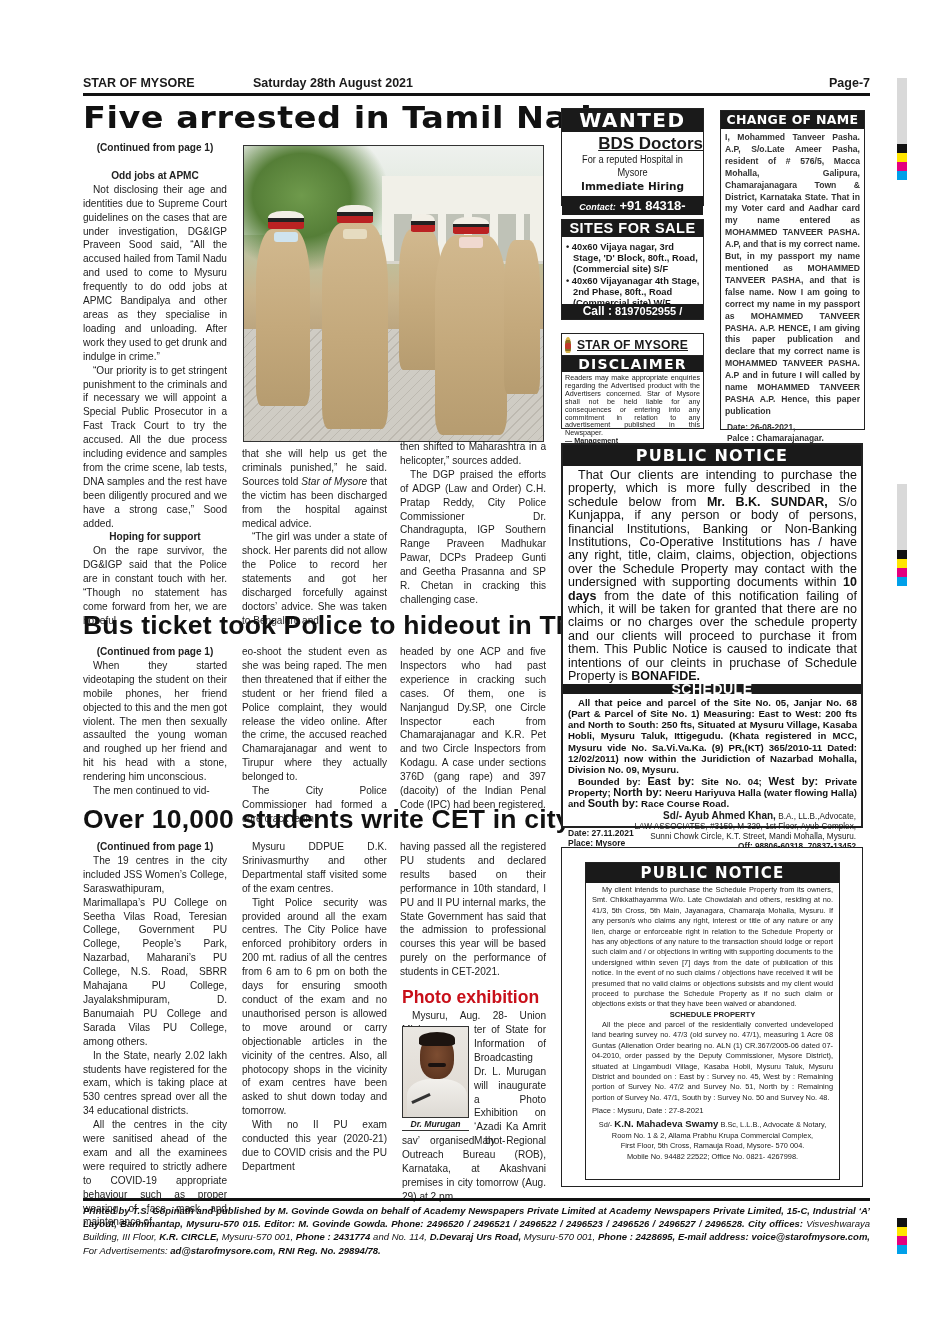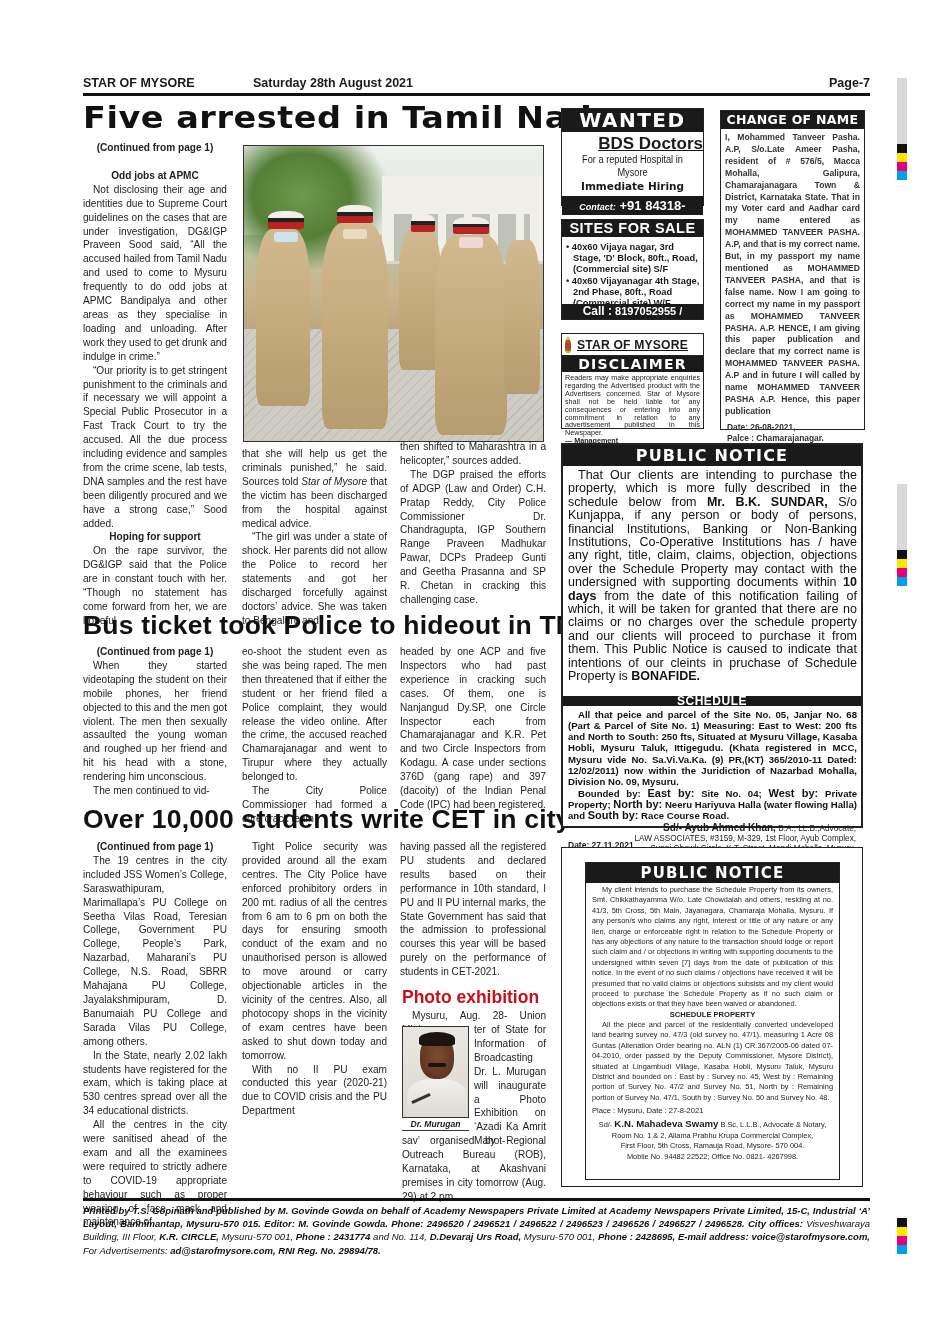--- a/index.html
+++ b/index.html
@@ -80,21 +80,21 @@
   .con { left: 720px; top: 110px; width: 145px; height: 320px; }
   .con .t1 { font-size: 12.5px; height: 18px; line-height: 18px; font-family: "DejaVu Sans", sans-serif; font-weight: 900; letter-spacing: 0.3px; }
   .con .body { font-size: 8.6px; line-height: 11.9px; padding: 3px 4px 0 4px; text-align: justify; font-weight: bold; color:#333; }
   .con .meta { font-size: 8.4px; line-height: 11.5px; padding: 4px 4px 0 6px; font-weight: bold; color:#333; }
   .con .sign { font-size: 8.6px; line-height: 12px; padding: 2px 4px 0 4px; text-align: right; font-weight: bold; color:#333; }
 
   .pn1 { left: 561px; top: 443px; width: 302px; height: 385px; border-width: 2px; }
   .pn1 .t1 { font-size: 16px; height: 21px; line-height: 21px; letter-spacing: 1.2px; font-family: "DejaVu Sans", sans-serif; font-weight: 900; }
   .pn1 .body { font-size: 12.5px; line-height: 13.4px; padding: 3px 4px 0 5px; text-align: justify; color:#111; }
   .pn1 .body p { text-indent: 10px; }
-  .pn1 .sched-h { font-size: 12px; height: 10px; line-height: 10px; margin-top: 12px; letter-spacing: 0.5px; }
+  .pn1 .sched-h { font-size: 14px; height: 10px; line-height: 10px; margin-top: 0; letter-spacing: 0.5px; }
   .pn1 .sched { font-size: 9.6px; line-height: 11.3px; padding: 3px 4px 0 5px; text-align: justify; transform-origin: left; color:#111; }
   .pn1 .sched p { text-indent: 10px; font-weight: bold; }
   .pn1 .foot { position: relative; height: 42px; font-size: 8.2px; line-height: 9.8px; }
   .pn1 .foot .left { position:absolute; left:5px; bottom:3px; font-weight:bold; font-size: 8.5px; line-height: 10px; }
   .pn1 .foot .right { position:absolute; right:5px; top:2px; text-align:right; }
   .pn1 .foot .right .nm { font-weight:bold; font-size: 10px; }
 
   .pn2-outer { left: 561px; top: 847px; width: 302px; height: 340px; border: 1.5px solid #222; background:#fff; }
   .pn2 { left: 585px; top: 862px; width: 255px; height: 318px; border: 1px solid #222; }
   .pn2 .t1 { font-size: 15px; height: 20px; line-height: 20px; letter-spacing: 1.2px; font-family: "DejaVu Sans", sans-serif; font-weight: 900; }
@@ -196,20 +196,21 @@
 </div>
 
 <div class="abs hl hl3">Over 10,000 students write CET in city</div>
 <div class="abs col e1">
   <p class="cont">(Continued from page 1)</p>
   <p>The 19 centres in the city included JSS Women’s College, Saraswathipuram, Marimallapa’s PU College on Seetha Vilas Road, Teresian College, Government PU College, People’s Park, Nazarbad, Maharani’s PU College, N.S. Road, SBRR Mahajana PU College, Jayalakshmipuram, D. Banumaiah PU College and Sarada Vilas PU College, among others.</p>
   <p>In the State, nearly 2.02 lakh students have registered for the exam, which is taking place at 530 centres spread over all the 34 educational districts.</p>
   <p>All the centres in the city were sanitised ahead of the exam and all the examinees were required to strictly adhere to COVID-19 appropriate behaviour such as proper wearing of face mask and maintenance of</p>
 </div>
 <div class="abs col e2">
+  <p>Mysuru DDPUE D.K. Srinivasmurthy and other Departmental staff visited some of the exam centres.</p>
   <p>Tight Police security was provided around all the exam centres. The City Police have enforced prohibitory orders in 200 mt. radius of all the centres from 6 am to 6 pm on both the days for ensuring smooth conduct of the exam and no unauthorised person is allowed to move around or carry objectionable articles in the vicinity of the centres. Also, all photocopy shops in the vicinity of exam centres have been asked to shut down today and tomorrow.</p>
   <p>With no II PU exam conducted this year (2020-21) due to COVID crisis and the PU Department</p>
 </div>
 <div class="abs col e3">
   <p style="text-indent:0">having passed all the registered PU students and declared results based on their performance in 10th standard, I PU and II PU internal marks, the State Government has said that the admission to professional courses this year will be based purely on the performance of students in CET-2021.</p>
 </div>
 
 <div class="abs pe-title">Photo exhibition</div>
 <div class="abs pe-text-lead">Mysuru, Aug. 28- Union Minis-</div>
 <div class="abs pe-photo">

